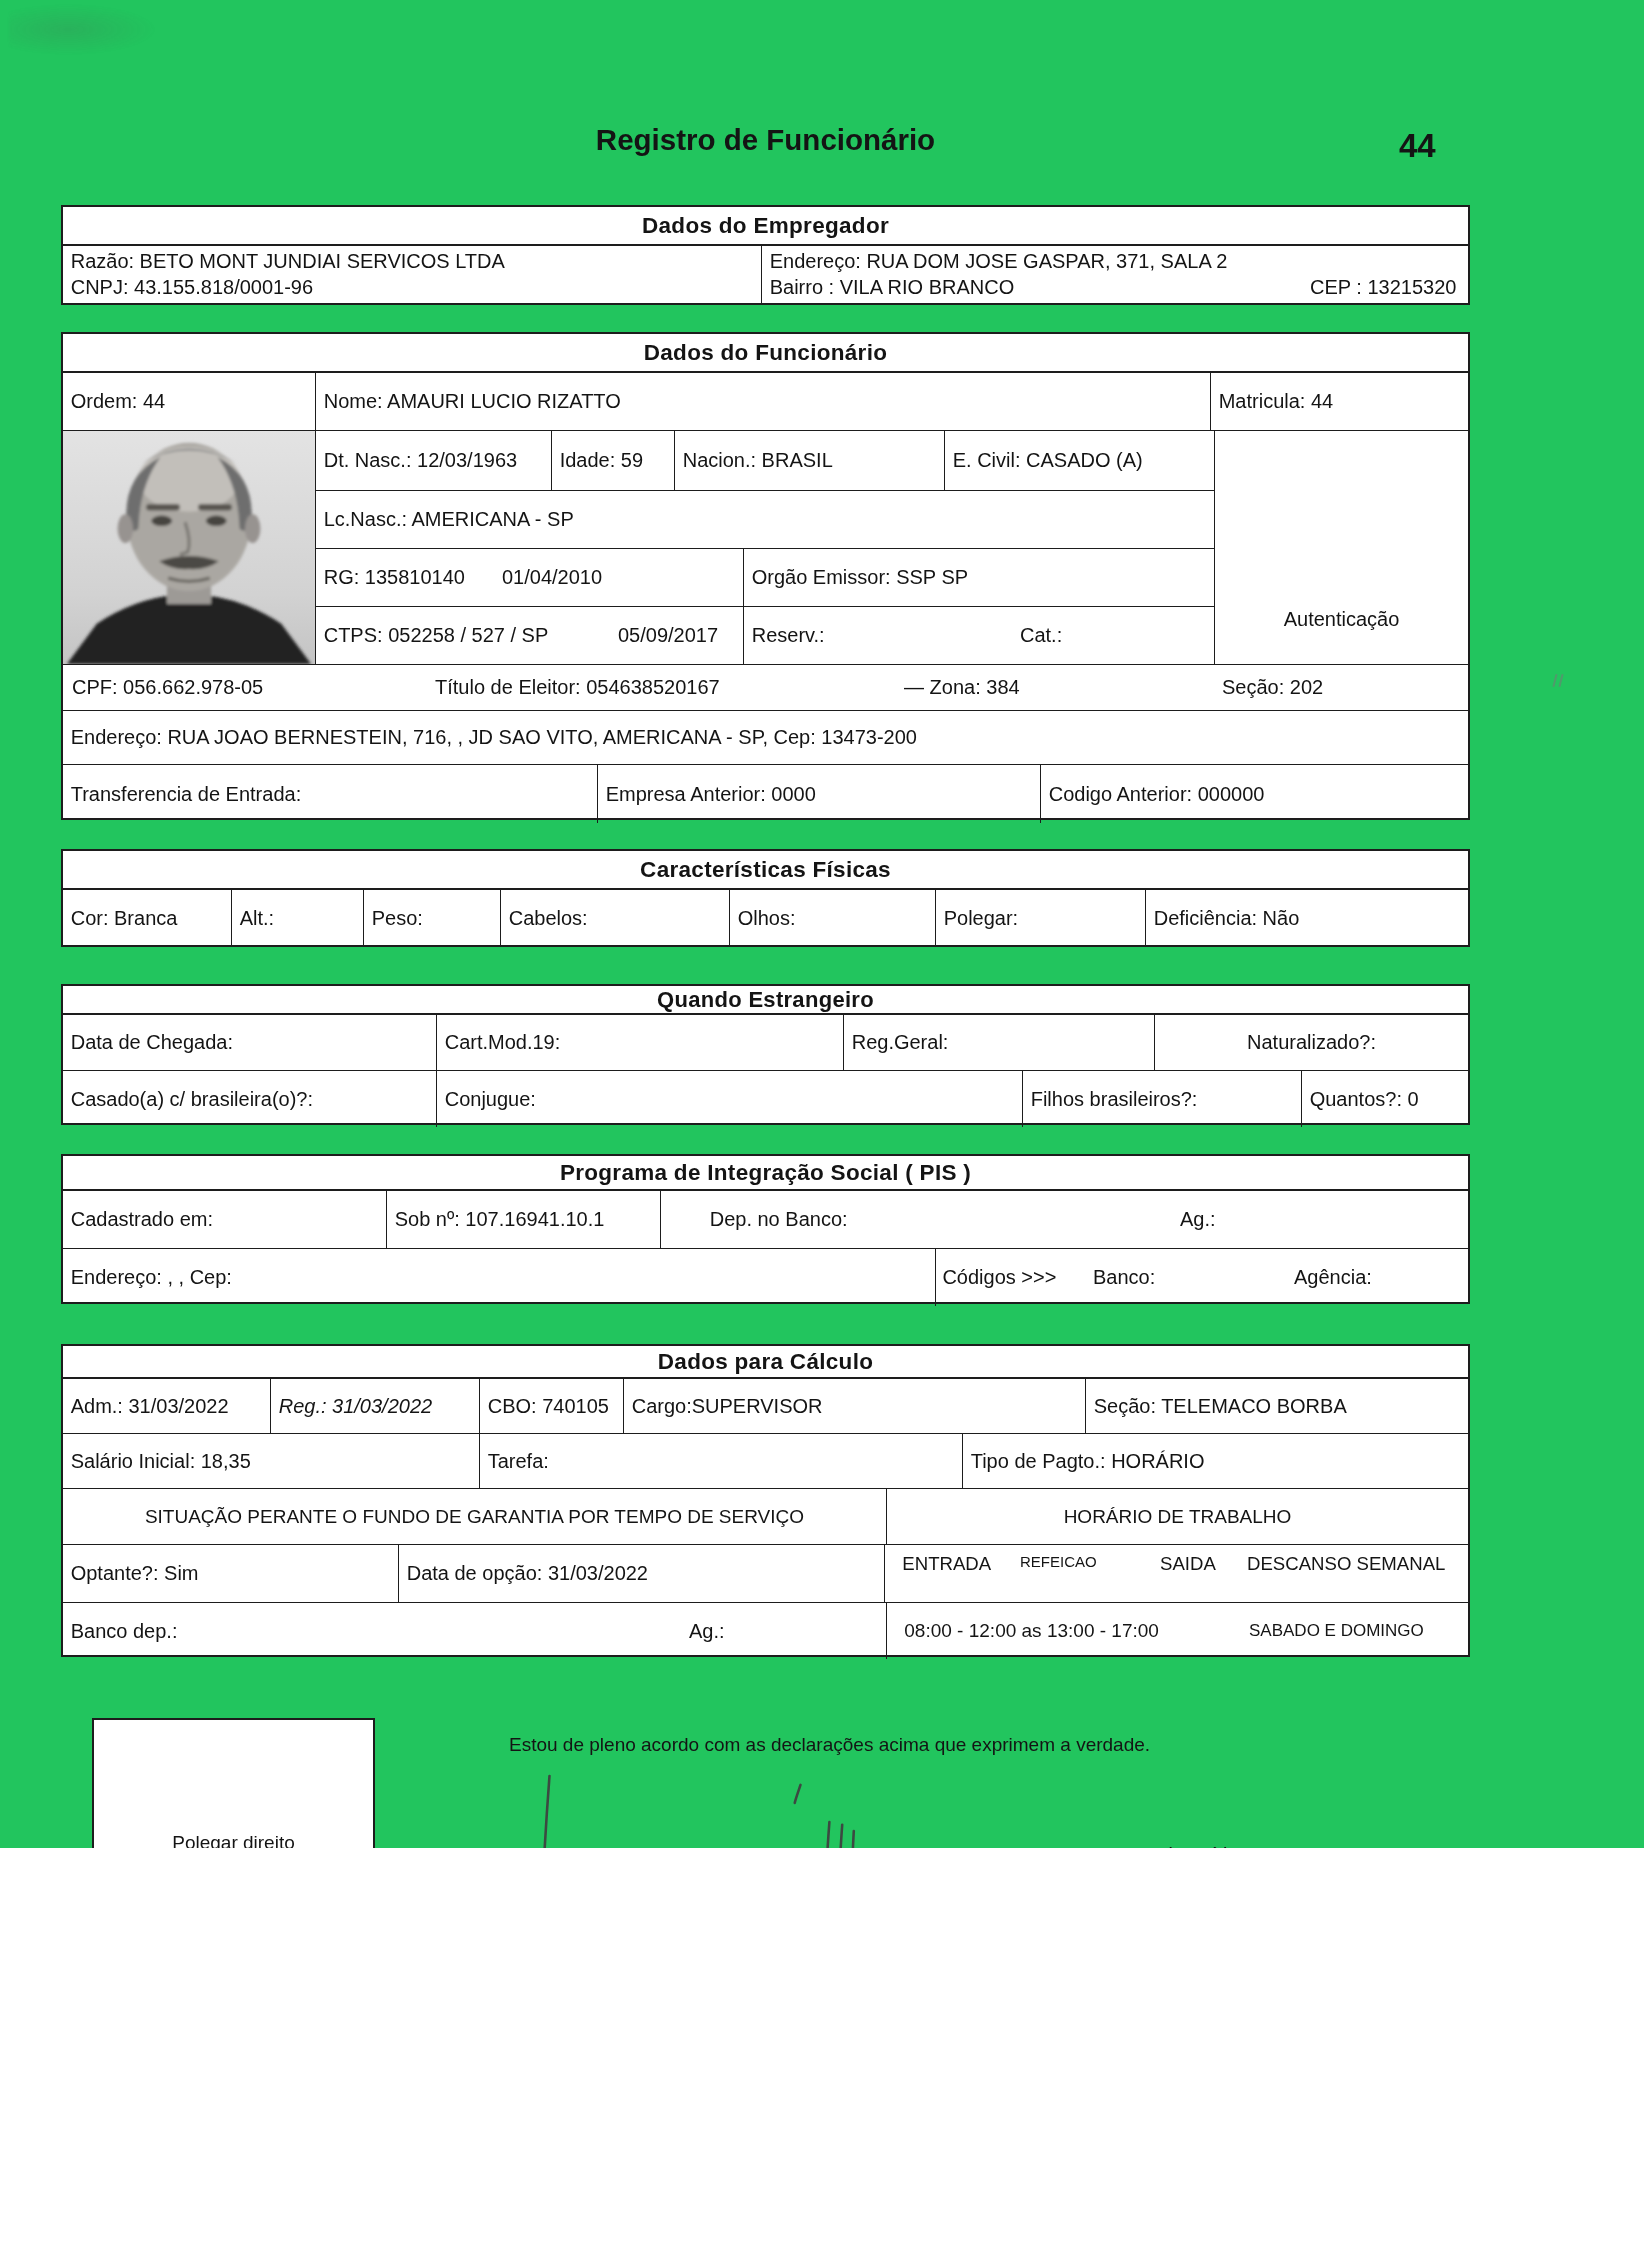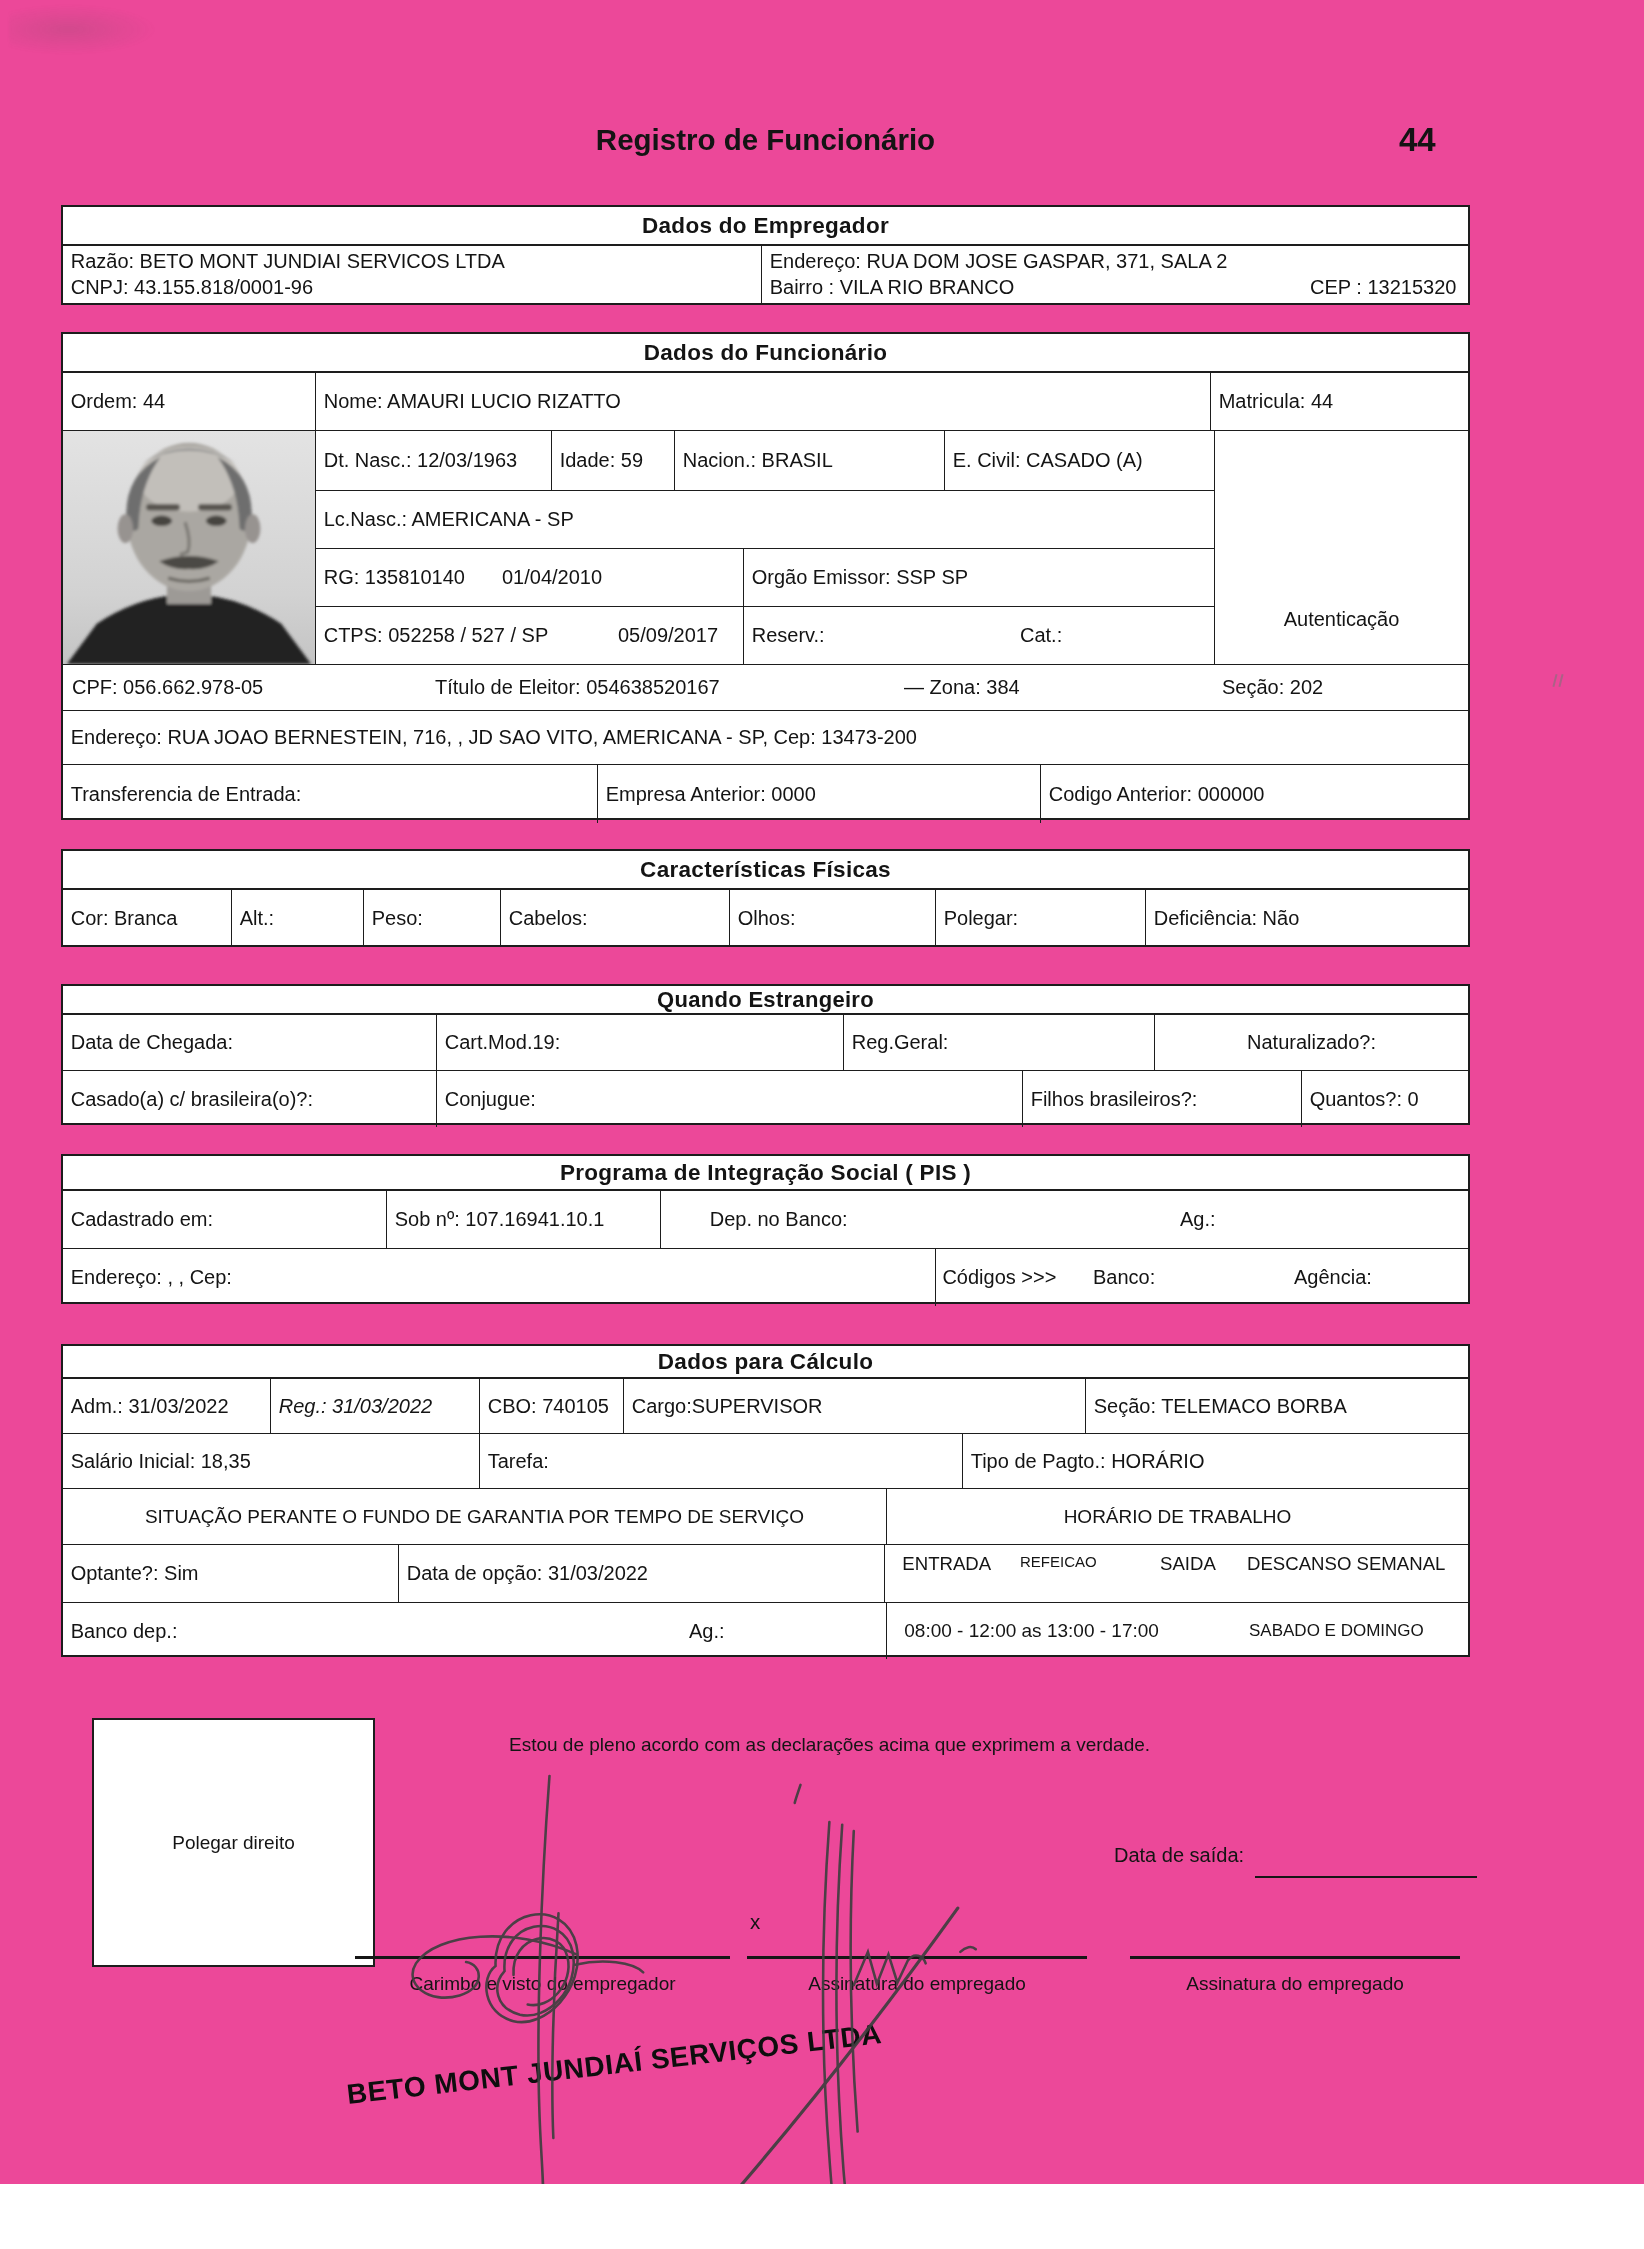--- a/index.html
+++ b/index.html
@@ -1,17 +1,17 @@
 <!DOCTYPE html>
 <html style="font-size:10.3px"><head>
 <meta charset="utf-8">
 <style>
   html,body{margin:0;padding:0;background:#ffffff;}
   .page{
-    position:relative; width:1644px; height:2184px; background:#ec4899;
+    position:relative; width:1644px; height:1848px; background:#22c55e;
     font-family:"Liberation Sans", sans-serif; color:#141414; overflow:hidden;
     font-size:20px;
   }
   .b{position:absolute; border:2.6px solid #1d1d1d; background:#fff; box-sizing:border-box;}
   .t{display:flex; align-items:center; justify-content:center; font-weight:bold;
      border-bottom:2.6px solid #1d1d1d; box-sizing:border-box; font-size:22.5px; letter-spacing:0.3px;}
   .r{display:flex; border-bottom:1.9px solid #1d1d1d; box-sizing:border-box; position:relative;}
   .r.last{border-bottom:none;}
   .c{border-right:1.9px solid #1d1d1d; box-sizing:border-box; display:flex; align-items:center;
      padding-left:7.7px; position:relative; overflow:visible; white-space:nowrap;}
@@ -35,21 +35,21 @@
 
 <div class="page">
 
   <div class="smudge"></div>
   <div class="tickmark">
       <i></i>
       <i></i>
     </div>
 
   <div class="abs" style="left:61px; top:123px; width:1409px; text-align:center; font-size:29.5px; font-weight:bold;">Registro de Funcionário</div>
-  <div class="abs" style="left:1399px; top:121px; font-size:33px; font-weight:bold;">44</div>
+  <div class="abs" style="left:1399px; top:127px; font-size:33px; font-weight:bold;">44</div>
 
   <div class="b" style="left:61px; top:205px; width:1409px; height:100px;">
     <div class="t" style="height:39px;">Dados do Empregador</div>
     <div class="r last" style="height:57px;">
       <div class="c col" style="width:699px; justify-content:space-evenly; align-items:flex-start;">
         <span>Razão: BETO MONT JUNDIAI SERVICOS LTDA</span>
         <span>CNPJ: 43.155.818/0001-96</span>
       </div>
       <div class="c col end" style="flex:1; justify-content:space-evenly; align-items:stretch;">
         <span>Endereço: RUA DOM JOSE GASPAR, 371, SALA 2</span>

